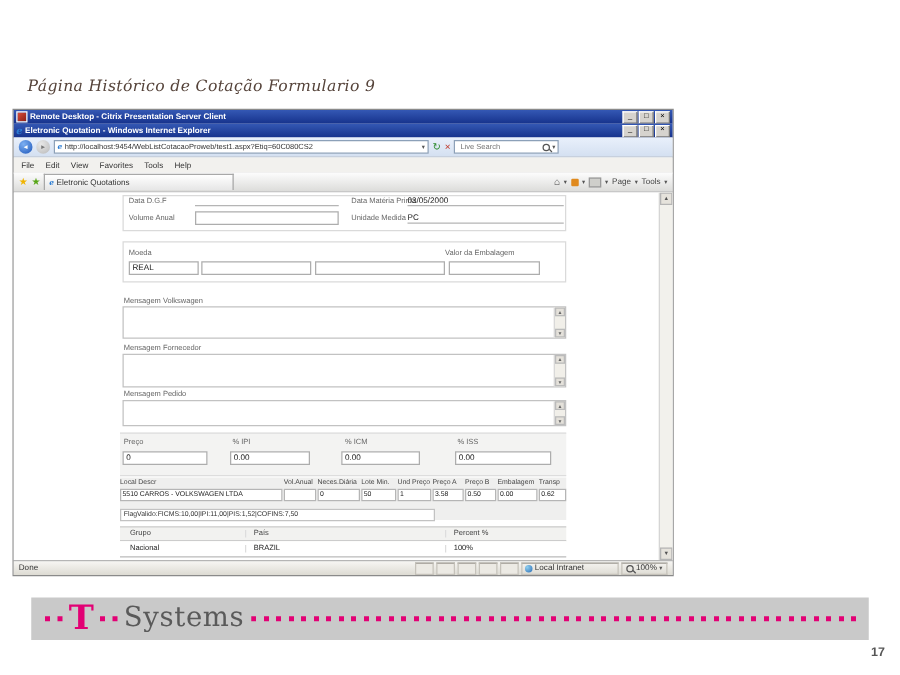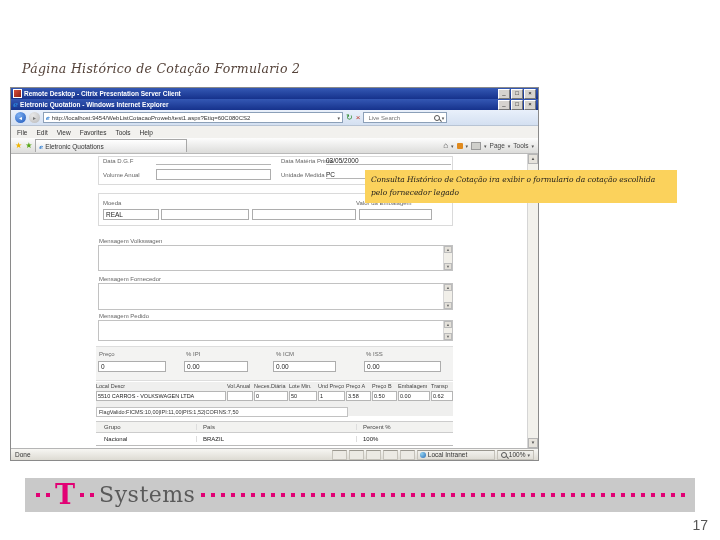--- a/index.html
+++ b/index.html
@@ -4,21 +4,21 @@
 <style>
   html,body{margin:0;padding:0;background:#fff;}
   .slide{position:relative;width:720px;height:540px;background:#ffffff;overflow:hidden;
          font-family:"Liberation Sans",sans-serif;}
 
   
   .title{position:absolute;left:22px;top:26px;font-family:"DejaVu Serif",serif;
          font-size:21px;letter-spacing:.5px;color:#c5006a;}
   .subtitle{position:absolute;left:22px;top:61px;font-family:"DejaVu Serif",serif;
             font-style:italic;font-size:12.5px;color:#55433a;letter-spacing:.3px;}
-  .pagenum{position:absolute;right:12px;top:517px;font-size:14px;color:#555;}
+  .pagenum{position:absolute;right:12px;top:517px;font-size:10px;color:#555;font-weight:bold;}
 
   
   .window{position:absolute;left:10px;top:87px;width:527px;height:372px;
           border:1px solid #8a8a8a;background:#fff;font-size:7px;}
   .tbar{position:absolute;left:0;right:0;height:11px;display:flex;align-items:center;
         gap:2px;padding:0 2px;box-sizing:border-box;color:#fff;font-weight:bold;
         font-size:6.5px;white-space:nowrap;overflow:hidden;
         background:linear-gradient(#3458b4,#16328c);}
   .tbar.outer{top:0;}
   .tbar.inner{top:11px;}
@@ -138,21 +138,21 @@
   .sysword{font-family:"DejaVu Serif",serif;font-size:22px;line-height:24px;color:#5a5a5a;
            letter-spacing:.5px;margin:11px 2px;}
   .dotstrip{flex:1;height:4px;margin-left:4px;
             background:repeating-linear-gradient(90deg,#e20074 0 4px,transparent 4px 10px);}
 </style>
 </head>
 <body>
 
 <div class="slide">
 
-  <div class="subtitle">Página Histórico de Cotação Formulario 2</div>
+  <div class="subtitle">Página Histórico de Cotação Formulario 9</div>
 
   <div class="window">
 
     <div class="tbar outer">
       <span class="tbicon rd"></span>
       <span>Remote Desktop - Citrix Presentation Server Client</span>
       <span class="winbtns">
         <span>_</span>
         <span>□</span>
         <span>×</span>
@@ -336,21 +336,20 @@
         </span>
         <span class="zoompane">
           <span class="mag"></span>
           <span>100%</span>
           <span class="mini-dd">▾</span>
         </span>
       </span>
     </div>
   </div>
 
-  <div class="callout">Consulta Histórico de Cotação ira exibir o formulario da cotação escolhida pelo fornecedor legado</div>
 
   <div class="footer">
     <span class="dot"></span>
     <span class="dot"></span>
     <span class="tglyph">T</span>
     <span class="dot"></span>
     <span class="dot"></span>
     <span class="sysword">Systems</span>
     <span class="dotstrip"></span>
   </div>

